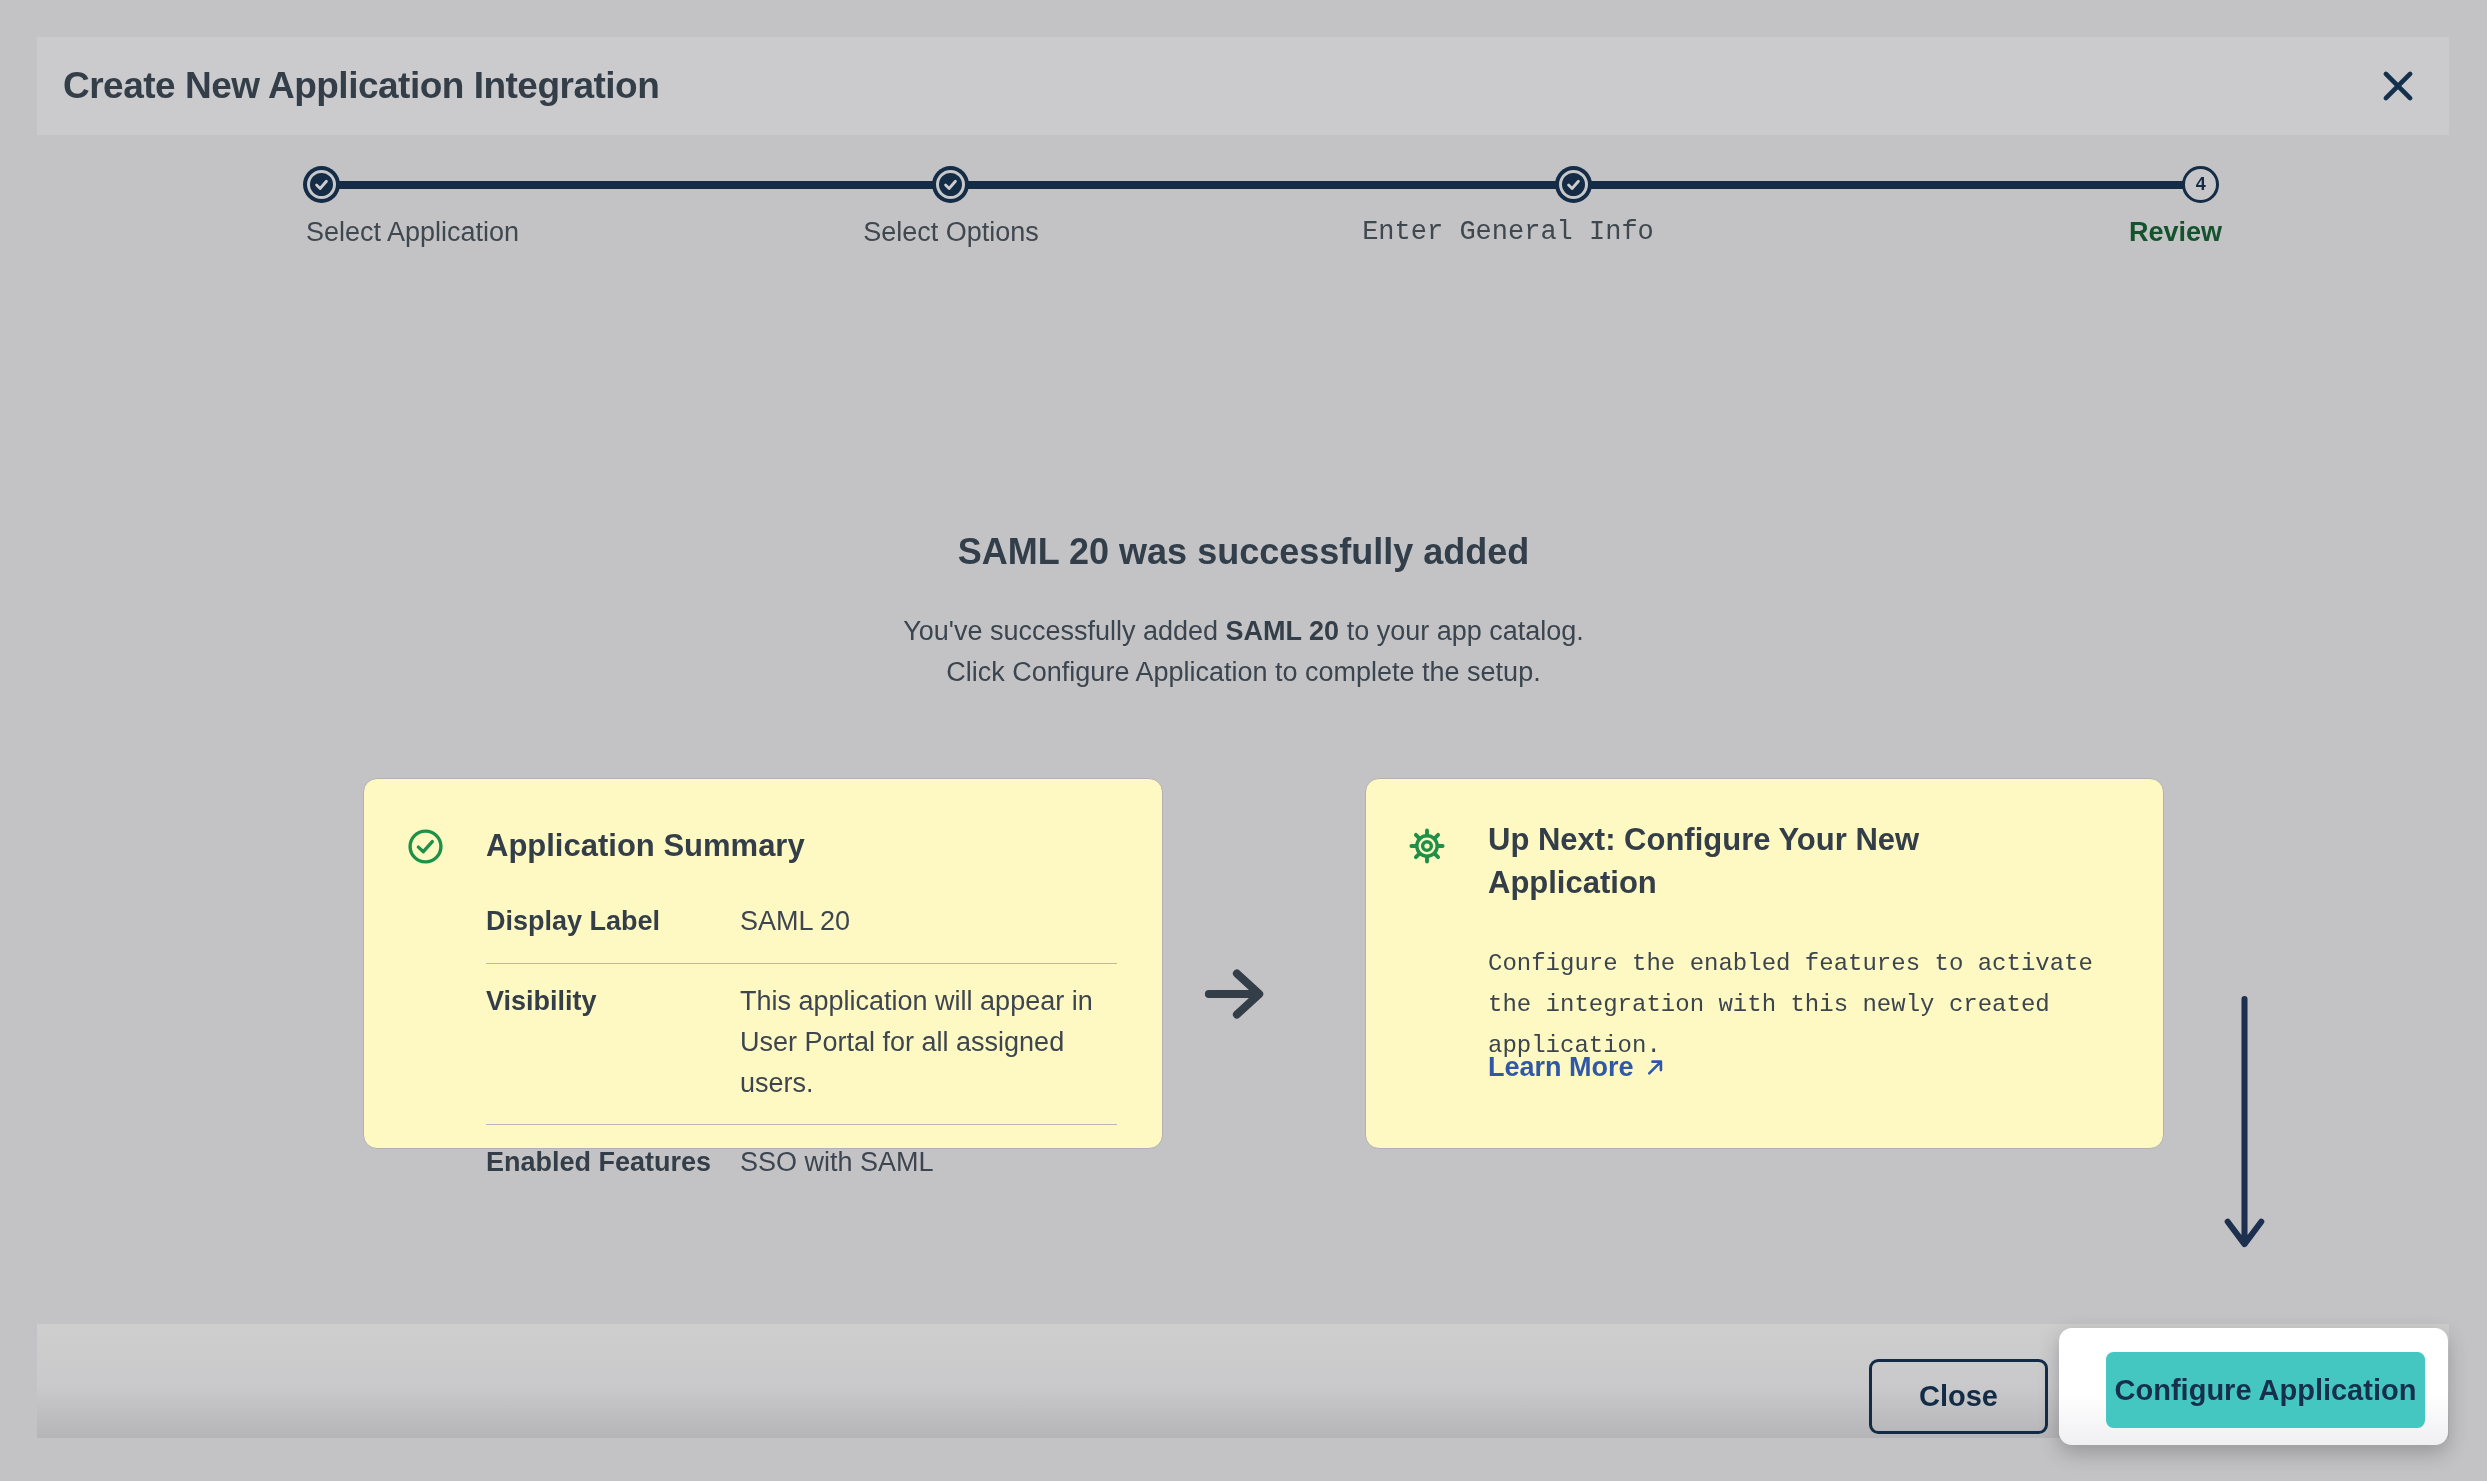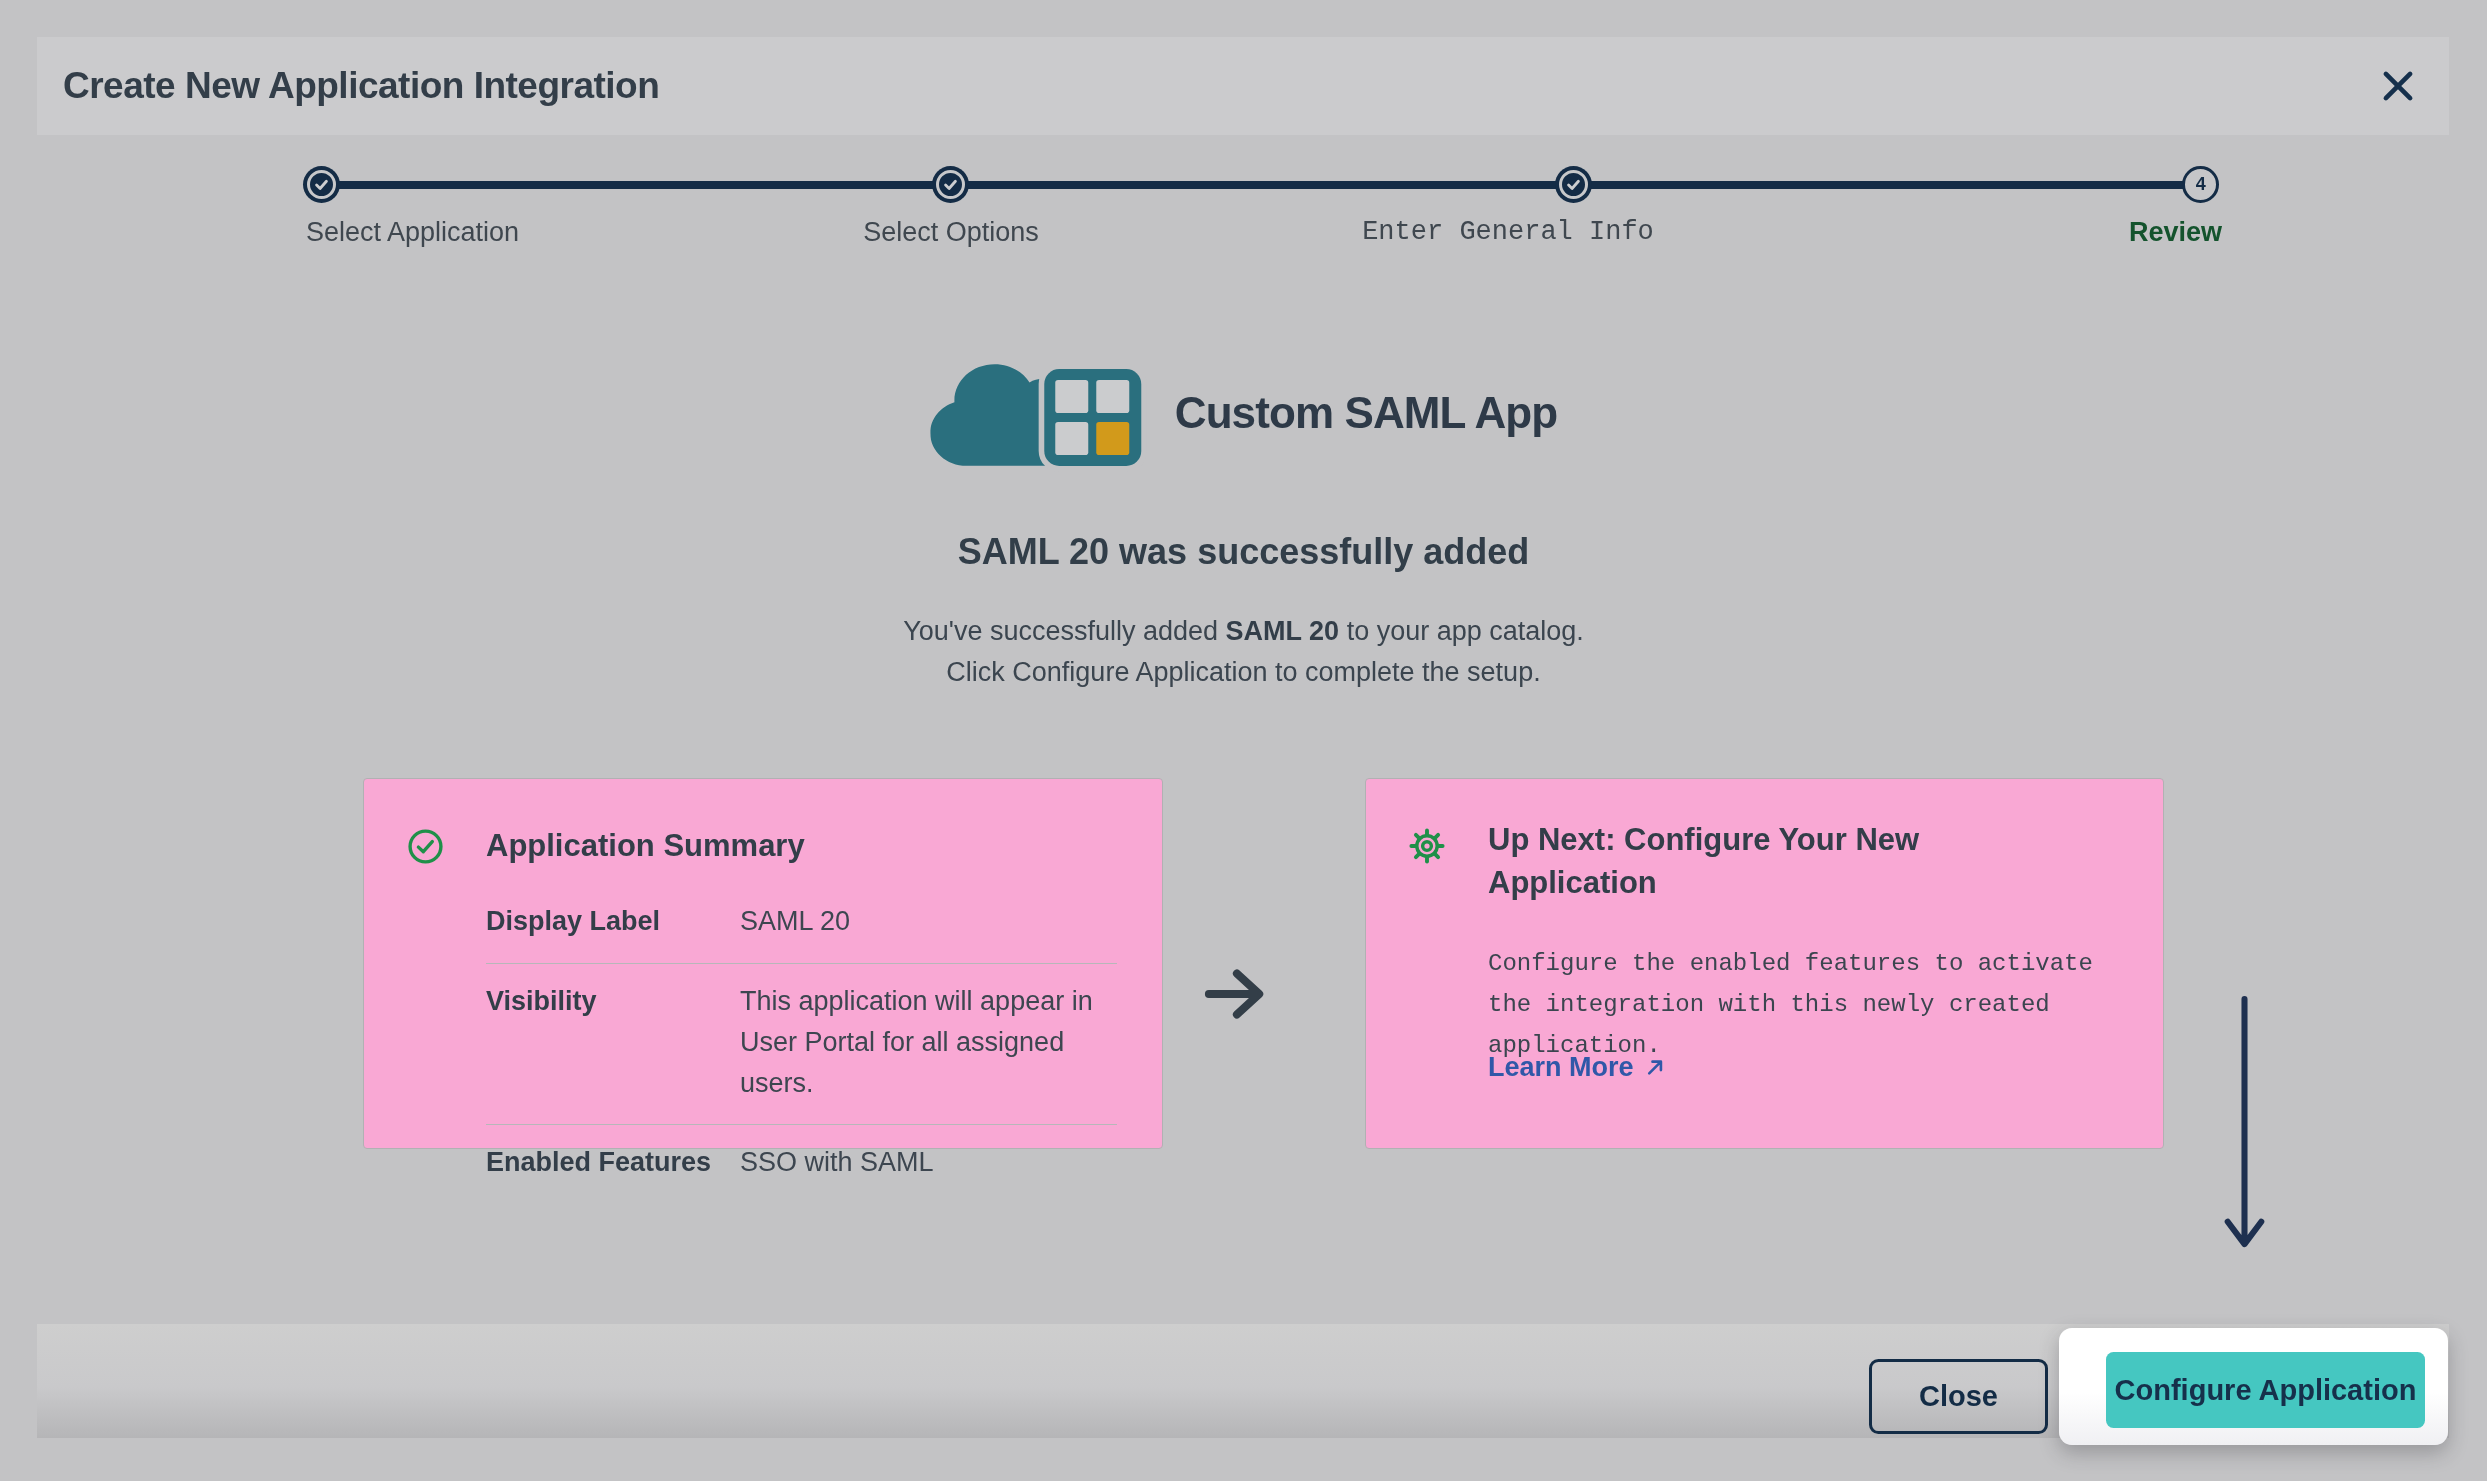--- a/index.html
+++ b/index.html
@@ -41,22 +41,22 @@
   .logo-text{font-size:44px;font-weight:bold;color:#2e3a48;letter-spacing:-0.9px;white-space:nowrap;}
 
   
   .success-title{position:absolute;top:531px;left:0;width:100%;text-align:center;margin:0;
                  font-size:36px;font-weight:bold;color:#323e49;}
   .success-body{position:absolute;top:611px;left:0;width:100%;text-align:center;
                 font-size:27px;line-height:41px;color:#3b454f;}
   .success-body strong{color:#333e49;}
 
   
-  .card{position:absolute;top:778px;height:371px;background:#f9a8d4;border:1.9px solid #b1b1b3;
-        border-radius:4px;box-sizing:border-box;}
+  .card{position:absolute;top:778px;height:371px;background:#fef9c3;border:1.9px solid #b1b1b3;
+        border-radius:14px;box-sizing:border-box;}
   .card-left{left:363px;width:800px;}
   .card-right{left:1365px;width:799px;}
   .card-icon{position:absolute;left:43px;top:49px;}
   .card-title{position:absolute;left:122px;top:45px;margin:0;font-size:31px;font-weight:bold;
               color:#333e49;line-height:43px;}
   .card-right .card-title{top:39px;width:467px;}
 
   .rows{position:absolute;left:122px;top:105px;right:45px;}
   .srow{display:flex;padding:17px 0 20.6px;}
   .srow + .srow{border-top:1.9px solid #b7b7b9;}
@@ -120,34 +120,20 @@
         </svg>
     </div>
   </div>
   <div class="step step-current" style="left:2201px">4</div>
 
   <span class="step-label sl1">Select Application</span>
   <span class="step-label sl2">Select Options</span>
   <span class="step-label sl3">Enter General Info</span>
   <span class="step-label sl4">Review</span>
 
-  <div class="logo-row">
-    <div class="logo-art">
-      <svg class="cloud-svg" width="161" height="116" viewBox="0 0 640 512" preserveAspectRatio="none">
-        <path fill="#2a6f7e" d="M0 336c0 79.5 64.5 144 144 144H512c70.7 0 128-57.3 128-128c0-61.9-44-113.6-102.4-125.4c4.1-10.7 6.4-22.4 6.4-34.6c0-53-43-96-96-96c-19.7 0-38.1 6-53.3 16.2C367 64.2 315.3 32 256 32C167.6 32 96 103.6 96 192c0 2.7 .1 5.4 .2 8.1C40.2 219.8 0 273.2 0 336z"></path>
-      </svg>
-      <div class="grid-badge">
-        <div class="grid-cell"></div>
-        <div class="grid-cell"></div>
-        <div class="grid-cell"></div>
-        <div class="grid-cell orange"></div>
-      </div>
-    </div>
-    <div class="logo-text">Custom SAML App</div>
-  </div>
 
   <h2 class="success-title">SAML 20 was successfully added</h2>
   <div class="success-body">
     <div><span>You've successfully added </span><strong>SAML 20</strong><span> to your app catalog.</span></div>
     <div>Click Configure Application to complete the setup.</div>
   </div>
 
   <div class="card card-left">
     <span class="card-icon">
       <svg width="37" height="37" viewBox="0 0 24 24">

